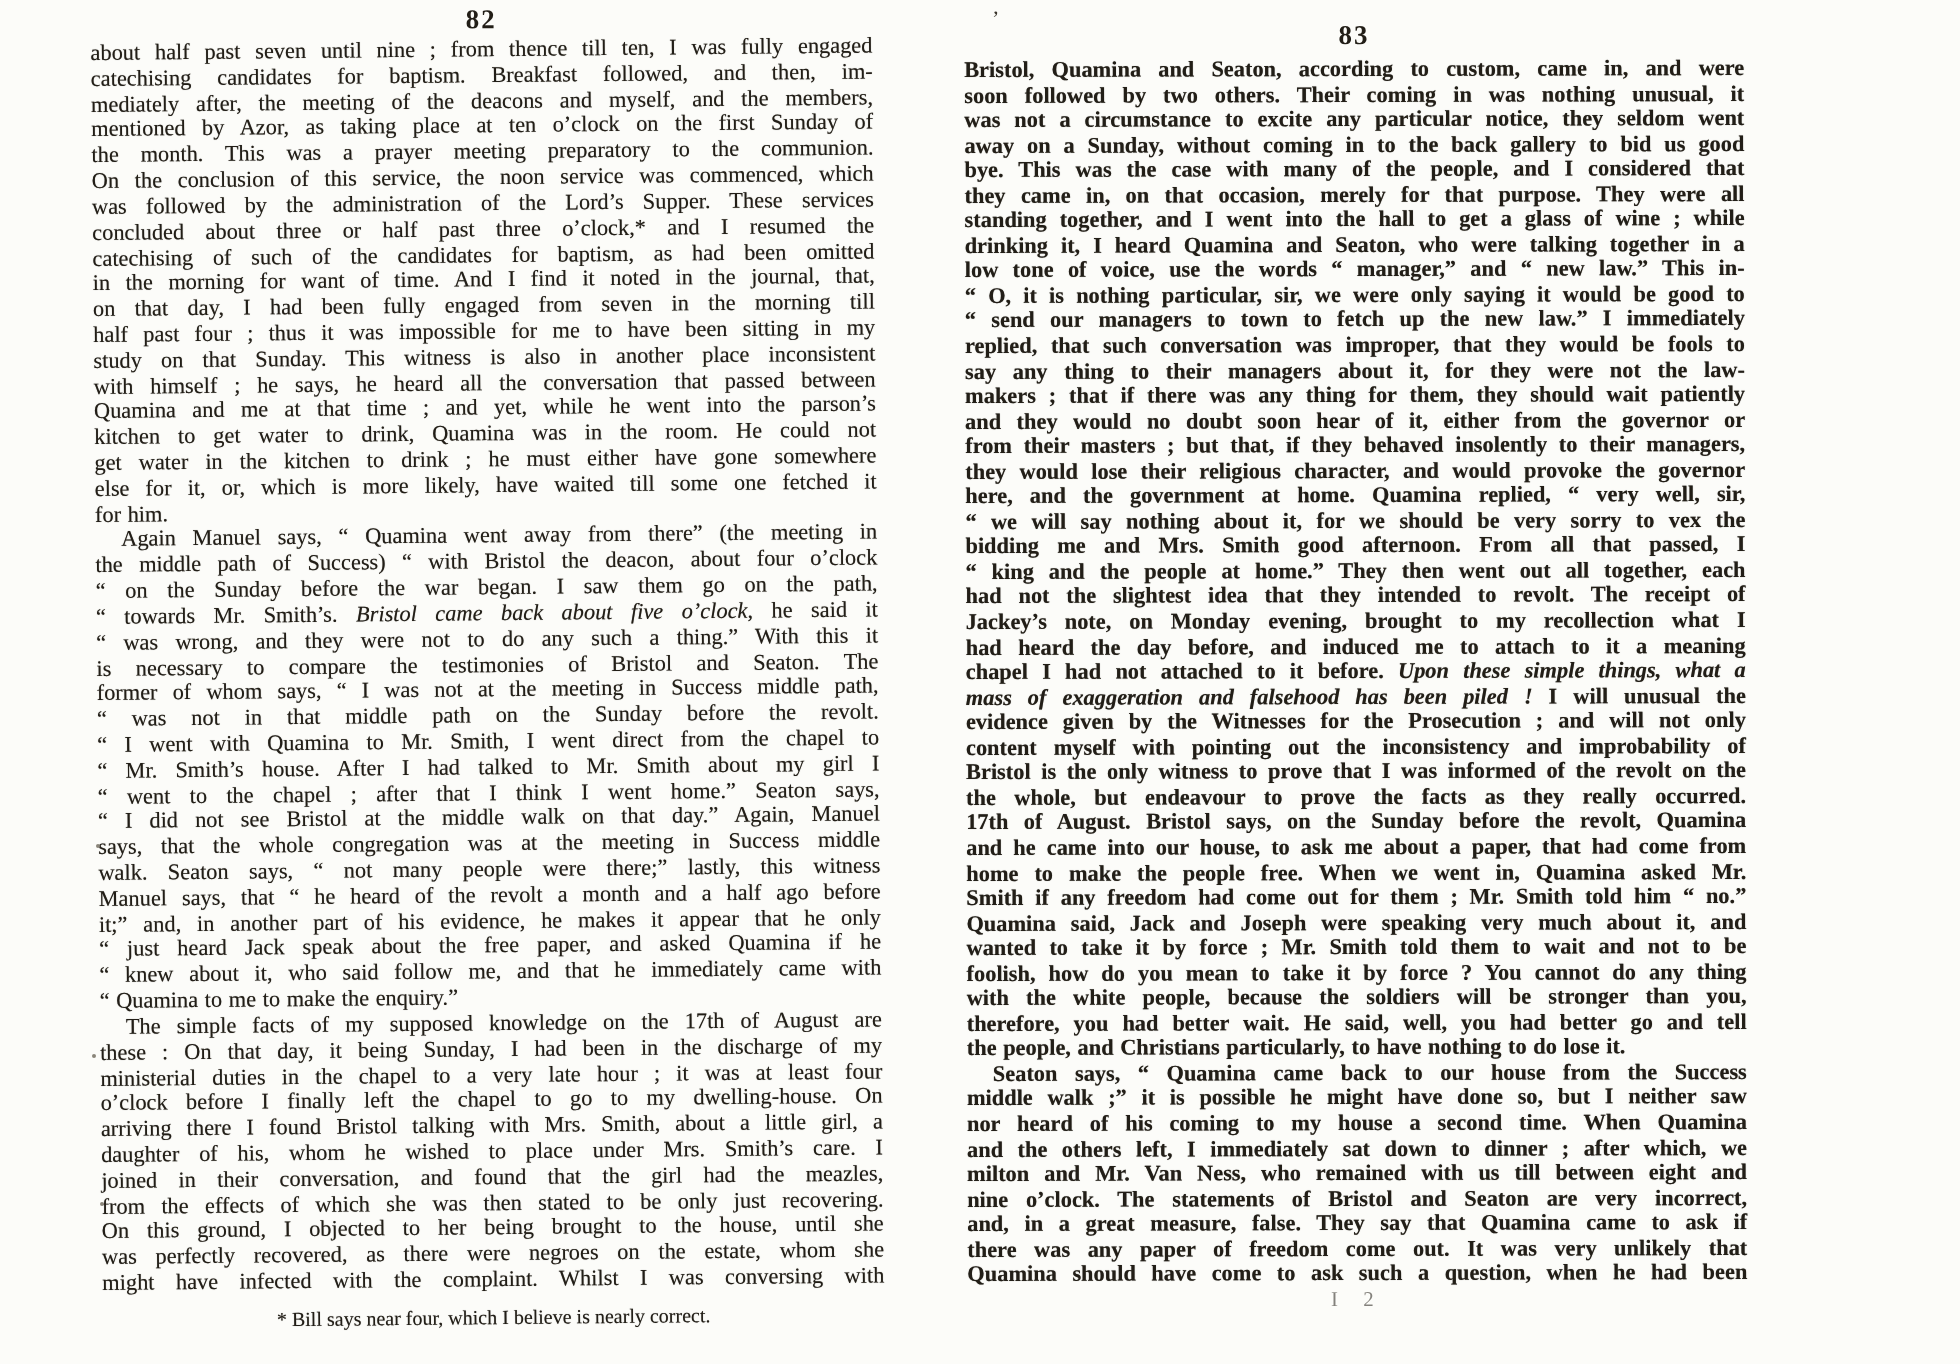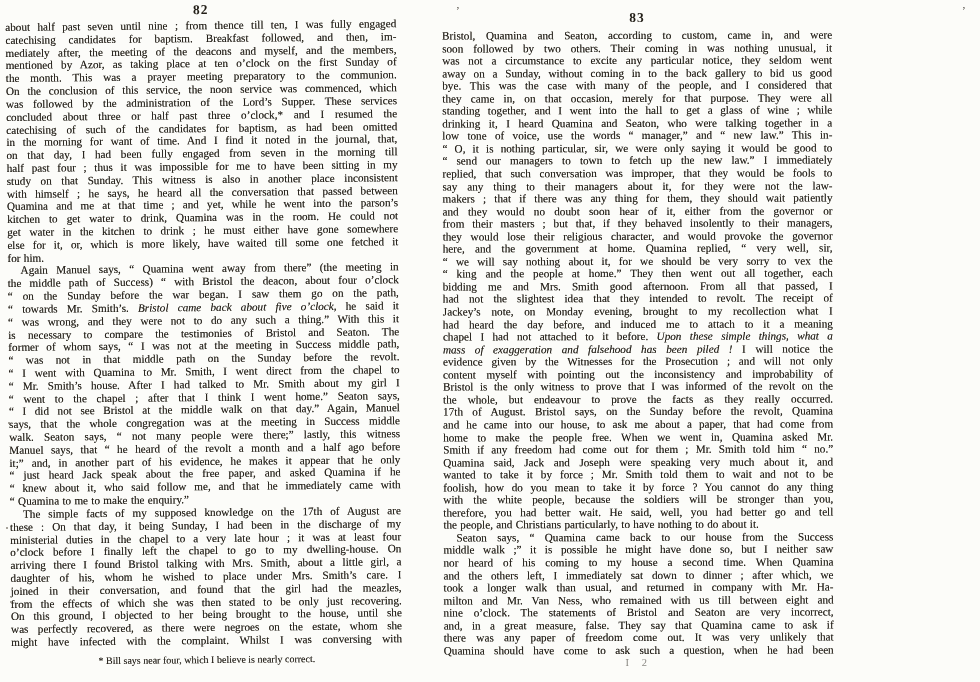--- a/index.html
+++ b/index.html
@@ -2,37 +2,37 @@
 <html><head>
 <meta charset="utf-8">
 <style>
   * { margin:0; padding:0; box-sizing:border-box; }
   html,body { width:980px; height:682px; overflow:hidden; }
   body {
     background: var(--paper, #fcfcf9);
     color: var(--ink, #221e17);
     font-family: "Liberation Serif", "DejaVu Serif", serif;
   }
-  .spread { display:flex; width:848px; height:682px; position:relative; }
+  .spread { display:flex; width:848px; height:682px; position:relative;margin-left:40px; }
   .page { width:490px; height:682px; position:relative; }
   .content { position:relative; }
   .page-left  .content { padding:2px 28px 0 5px;  transform:rotate(-0.55deg); transform-origin:50% 0; }
   .page-right .content { padding:10px 16px 0 18px; transform:rotate(-0.15deg); transform-origin:50% 0; }
   .page-number {
     text-align:center; font-weight:700; font-size:13.5px;
     letter-spacing:1px; margin-bottom:1px;
   }
   .page-right .page-number { margin-bottom:3px; }
   .text-block { font-size:11.2px; word-spacing:0.5px; }
   .line {
     text-align:justify; text-align-last:justify;
     text-shadow: 0 0 0.4px rgba(20,16,10,0.55);
   }
   .page-left  .line { line-height:12.82px; }
-  .page-right .line { line-height:12.55px; }
+  .page-right .line { line-height:12.55px;font-weight:bold; }
   .line.indent { text-indent:13px; }
   .line.short  { text-align-last:left; }
   .footnote {
     margin-top:7px; text-align:center; font-size:10px;
     text-shadow: 0 0 0.4px rgba(20,16,10,0.5);
   }
   .signature {
     text-align:center; font-size:10.5px; letter-spacing:5px;
     opacity:0.55; margin-top:1px;
   }
@@ -123,46 +123,45 @@
           <div class="line"><span>“ O, it is nothing particular, sir, we were only saying it would be good to</span></div>
           <div class="line"><span>“ send our managers to town to fetch up the new law.” I immediately</span></div>
           <div class="line"><span>replied, that such conversation was improper, that they would be fools to</span></div>
           <div class="line"><span>say any thing to their managers about it, for they were not the law-</span></div>
           <div class="line"><span>makers ; that if there was any thing for them, they should wait patiently</span></div>
           <div class="line"><span>and they would no doubt soon hear of it, either from the governor or</span></div>
           <div class="line"><span>from their masters ; but that, if they behaved insolently to their managers,</span></div>
           <div class="line"><span>they would lose their religious character, and would provoke the governor</span></div>
           <div class="line"><span>here, and the government at home. Quamina replied, “ very well, sir,</span></div>
           <div class="line"><span>“ we will say nothing about it, for we should be very sorry to vex the</span></div>
+          <div class="line"><span>bidding me and Mrs. Smith good afternoon. From all that passed, I</span></div>
           <div class="line"><span>“ king and the people at home.” They then went out all together, each</span></div>
-          <div class="line"><span>bidding me and Mrs. Smith good afternoon. From all that passed, I</span></div>
           <div class="line"><span>had not the slightest idea that they intended to revolt. The receipt of</span></div>
           <div class="line"><span>Jackey’s note, on Monday evening, brought to my recollection what I</span></div>
           <div class="line"><span>had heard the day before, and induced me to attach to it a meaning</span></div>
           <div class="line"><span>chapel I had not attached to it before. </span><i>Upon these simple things, what a</i></div>
-          <div class="line"><i>mass of exaggeration and falsehood has been piled !</i><span> I will notice the</span></div>
+          <div class="line"><i>mass of exaggeration and falsehood has been piled !</i><span> I will unusual the</span></div>
           <div class="line"><span>evidence given by the Witnesses for the Prosecution ; and will not only</span></div>
           <div class="line"><span>content myself with pointing out the inconsistency and improbability of</span></div>
           <div class="line"><span>Bristol is the only witness to prove that I was informed of the revolt on the</span></div>
           <div class="line"><span>the whole, but endeavour to prove the facts as they really occurred.</span></div>
           <div class="line"><span>17th of August. Bristol says, on the Sunday before the revolt, Quamina</span></div>
           <div class="line"><span>and he came into our house, to ask me about a paper, that had come from</span></div>
           <div class="line"><span>home to make the people free. When we went in, Quamina asked Mr.</span></div>
           <div class="line"><span>Smith if any freedom had come out for them ; Mr. Smith told him “ no.”</span></div>
           <div class="line"><span>Quamina said, Jack and Joseph were speaking very much about it, and</span></div>
           <div class="line"><span>wanted to take it by force ; Mr. Smith told them to wait and not to be</span></div>
           <div class="line"><span>foolish, how do you mean to take it by force ? You cannot do any thing</span></div>
           <div class="line"><span>with the white people, because the soldiers will be stronger than you,</span></div>
           <div class="line"><span>therefore, you had better wait. He said, well, you had better go and tell</span></div>
-          <div class="line short"><span>the people, and Christians particularly, to have nothing to do about it.</span></div>
+          <div class="line short"><span>the people, and Christians particularly, to have nothing to do lose it.</span></div>
           <div class="line indent"><span>Seaton says, “ Quamina came back to our house from the Success</span></div>
           <div class="line"><span>middle walk ;” it is possible he might have done so, but I neither saw</span></div>
           <div class="line"><span>nor heard of his coming to my house a second time. When Quamina</span></div>
           <div class="line"><span>and the others left, I immediately sat down to dinner ; after which, we</span></div>
-          <div class="line"><span>took a longer walk than usual, and returned in company with Mr. Ha-</span></div>
           <div class="line"><span>milton and Mr. Van Ness, who remained with us till between eight and</span></div>
           <div class="line"><span>nine o’clock. The statements of Bristol and Seaton are very incorrect,</span></div>
           <div class="line"><span>and, in a great measure, false. They say that Quamina came to ask if</span></div>
           <div class="line"><span>there was any paper of freedom come out. It was very unlikely that</span></div>
           <div class="line"><span>Quamina should have come to ask such a question, when he had been</span></div>
         </div>
       <div class="signature">I 2</div>
     </div>
   </div>
 

